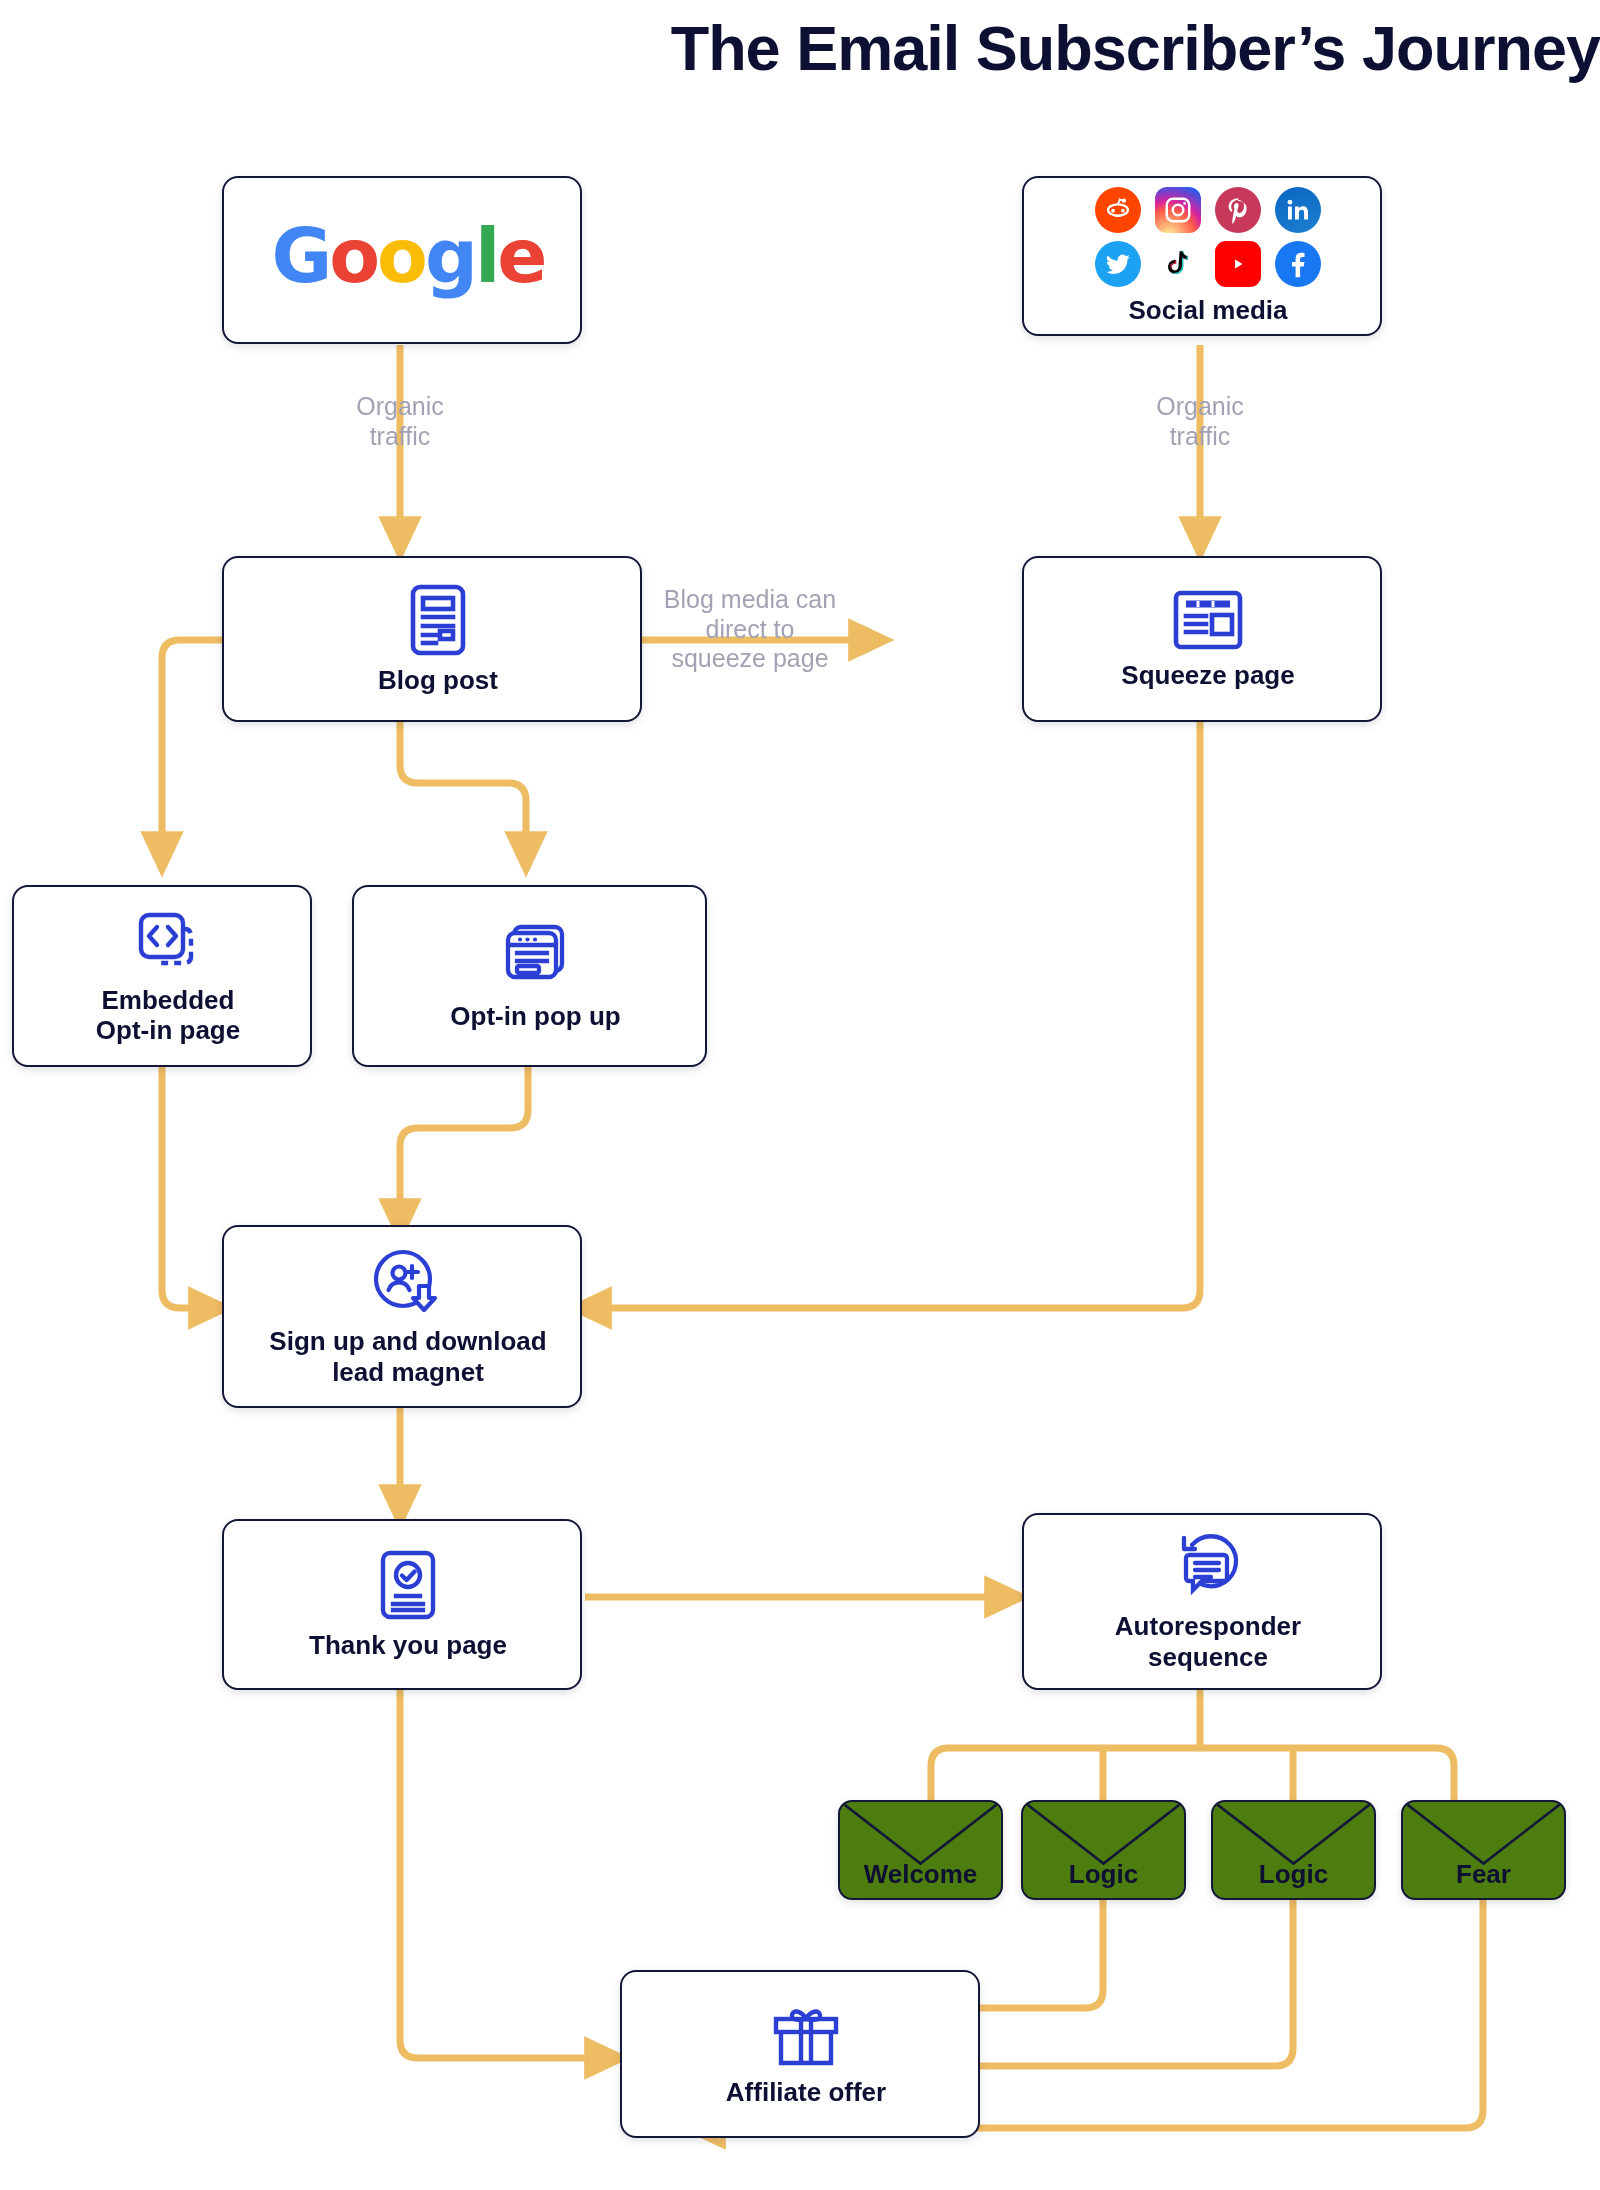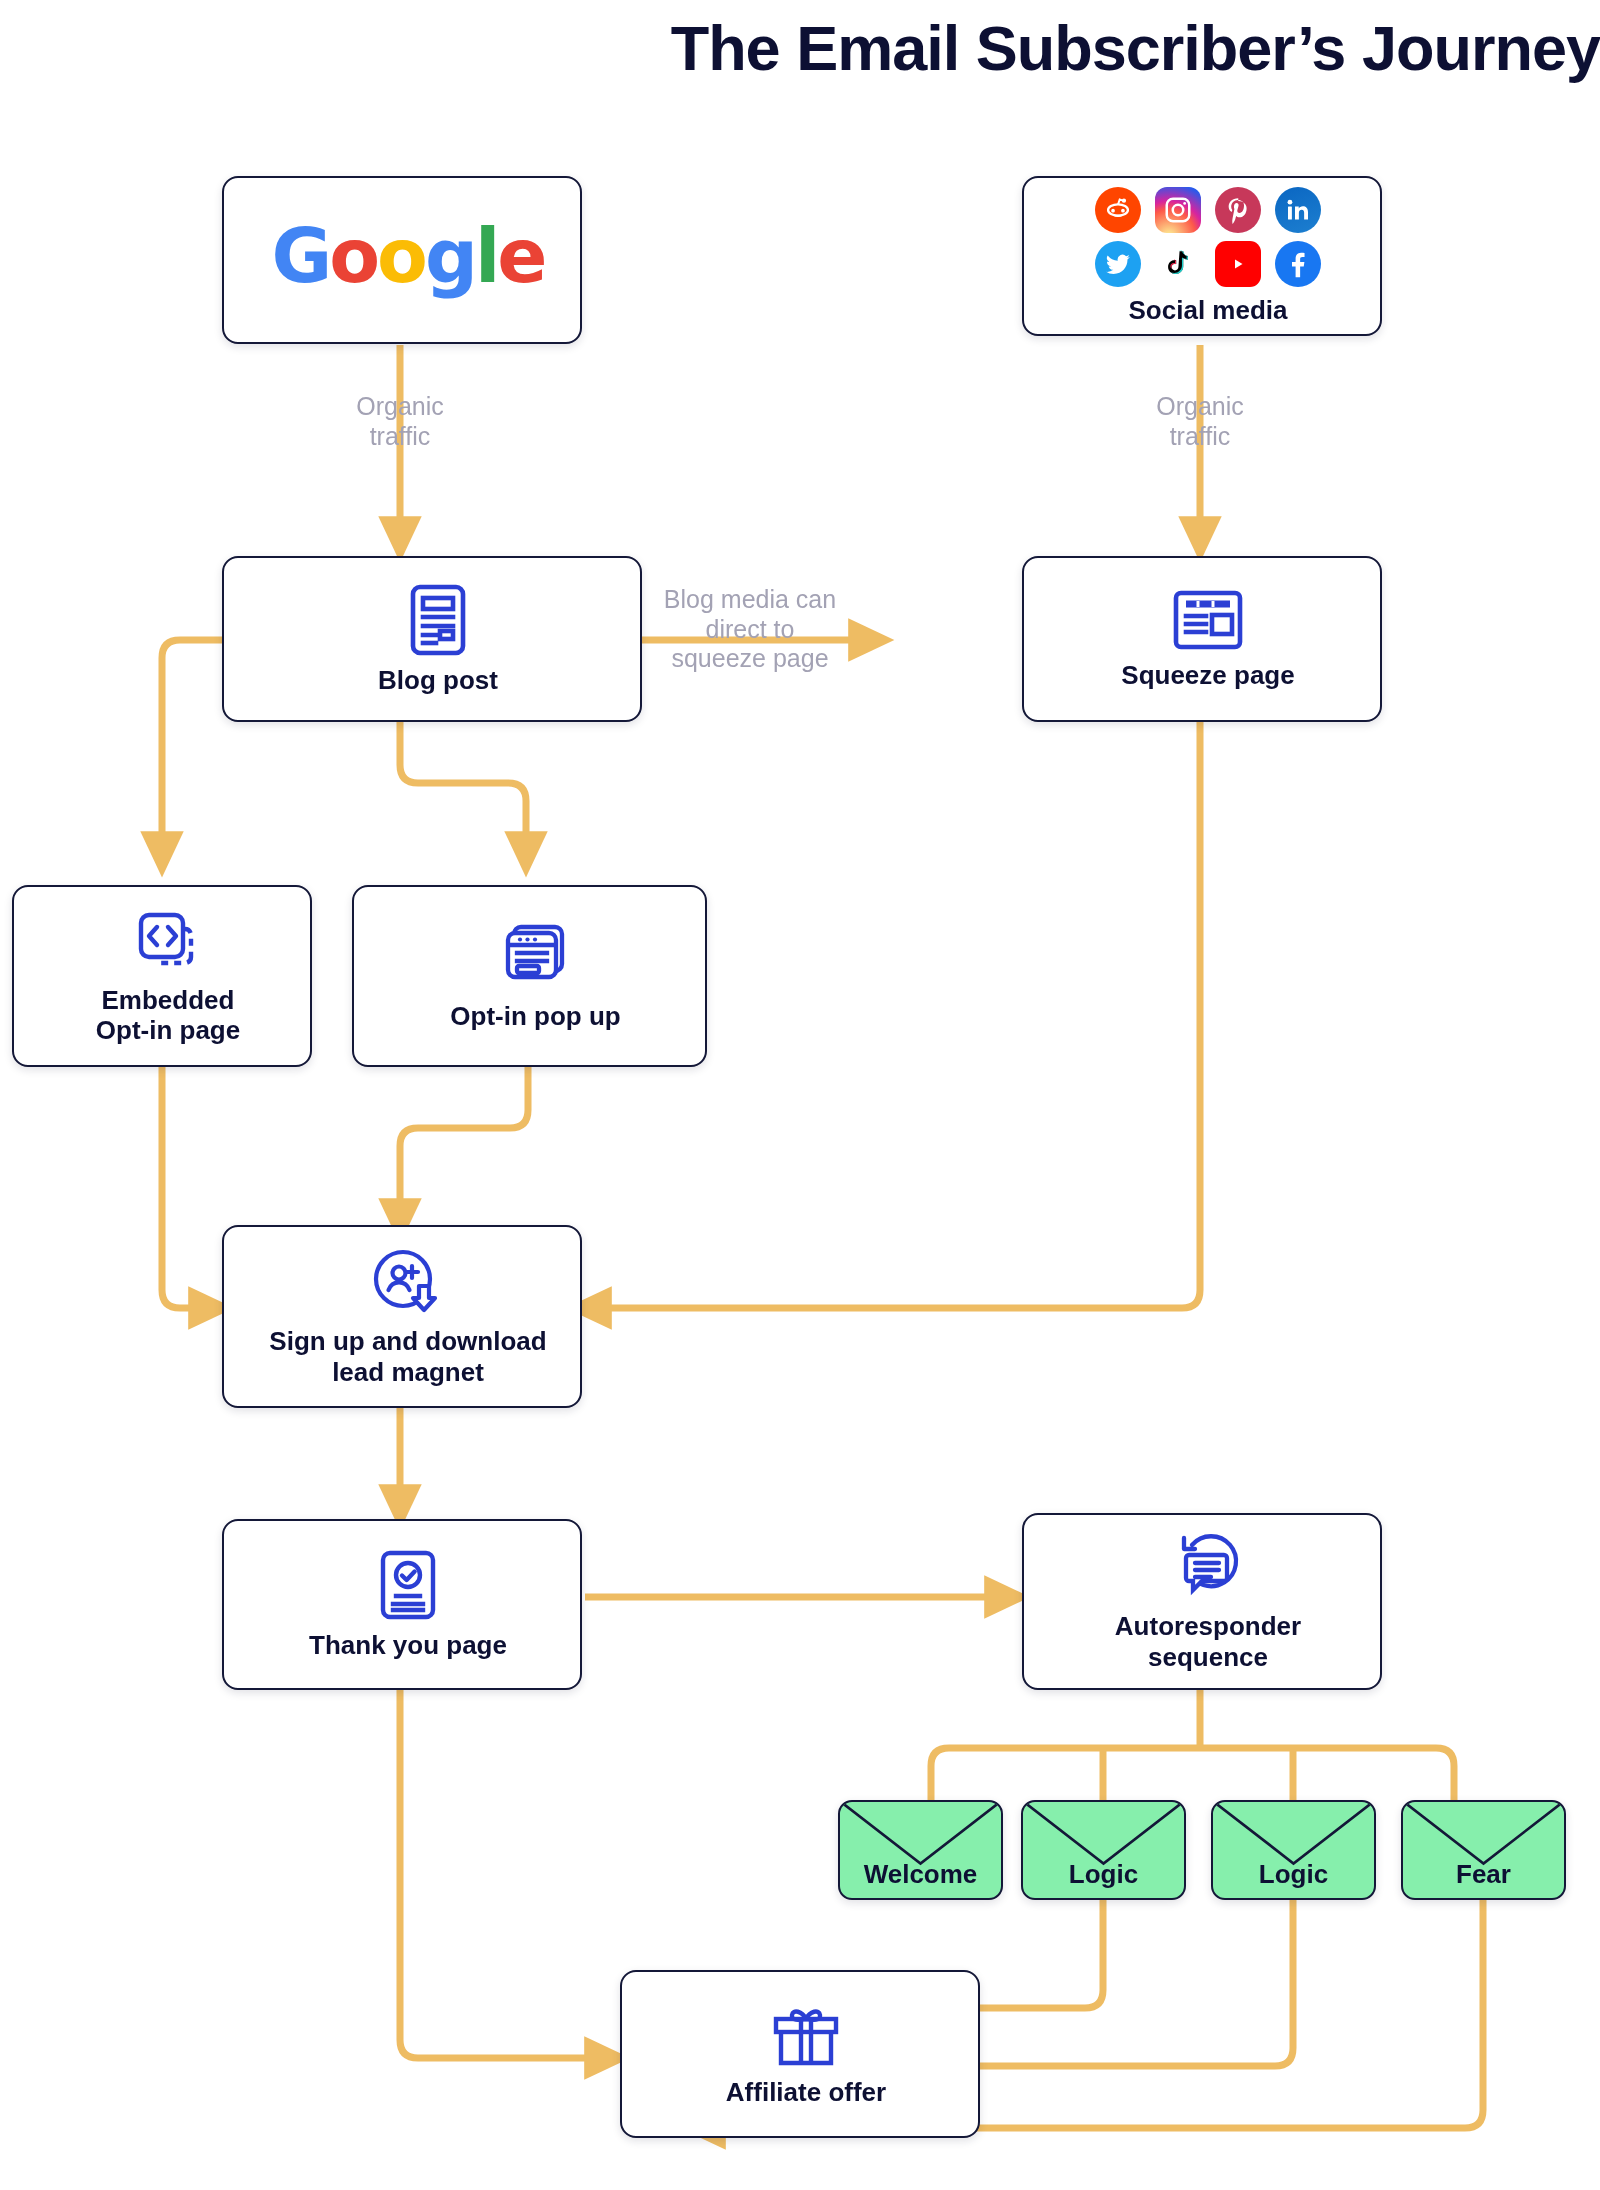--- a/index.html
+++ b/index.html
@@ -29,21 +29,21 @@
         color:#fff;font-weight:bold;overflow:hidden;position:relative;}
   .s-reddit{background:#FF4500}
   .s-instagram{background:radial-gradient(circle at 30% 107%,#fdf497 0%,#fd5949 45%,#d6249f 60%,#285AEB 90%);border-radius:12px}
   .s-pinterest{background:#C7385A}
   .s-linkedin{background:linear-gradient(160deg,#0a66c2,#1d7fd0)}
   .s-twitter{background:#1DA1F2}
   .s-tiktok{background:#ffffff}
   .s-youtube{background:#FF0000;border-radius:11px}
   .s-facebook{background:#1877F2}
 
-  .env{position:absolute;box-sizing:border-box;background:#86efac;border:2.5px solid #141838;
+  .env{position:absolute;box-sizing:border-box;background:#4d7c0f;border:2.5px solid #141838;
        border-radius:14px;box-shadow:0 3px 9px rgba(20,24,56,.13);overflow:hidden;}
   .env .flap{position:absolute;left:0;top:0;width:100%;height:100%;}
   .env .elbl{position:absolute;left:0;bottom:8px;width:100%;text-align:center;
              font-size:26px;font-weight:bold;color:#0d1033;}
 </style>
 </head>
 <body>
 
 <div id="canvas">
 

